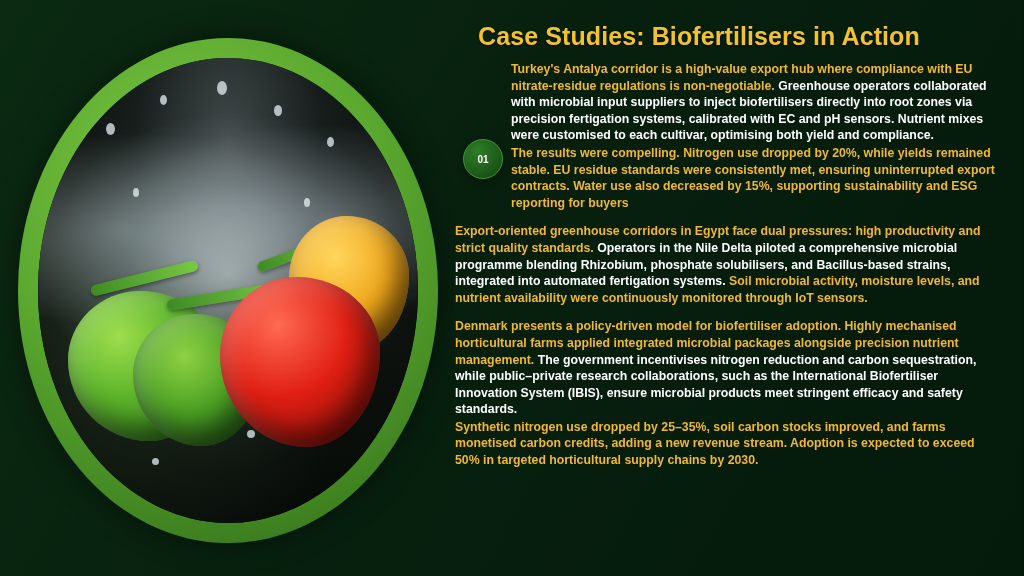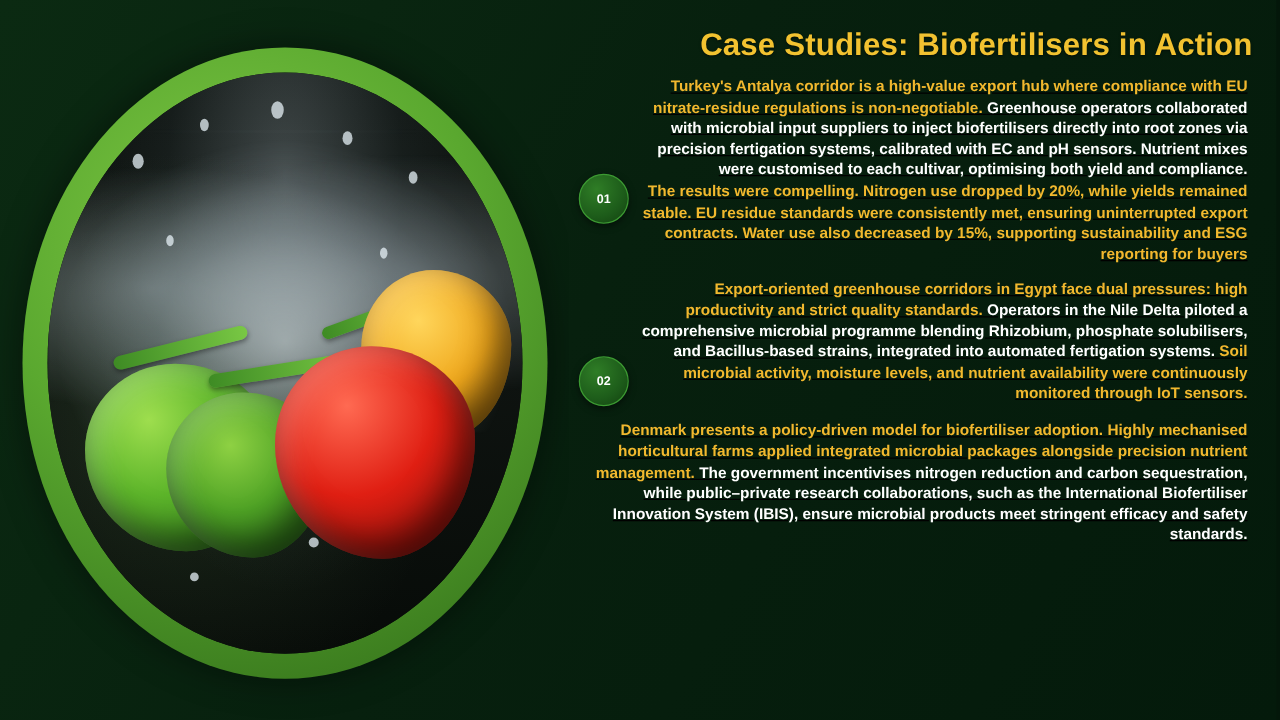--- a/index.html
+++ b/index.html
@@ -7,21 +7,20 @@
     width: 1024px; height: 576px;
     background: #04170a;
     font-family: "Liberation Sans", sans-serif;
     overflow: hidden;
   }
   .slide {
     position: relative;
     width: 1021px; height: 576px;
     background: linear-gradient(120deg, #0b2a12 0%, #07200e 45%, #041a0b 100%);
     overflow: hidden;
-    text-align: right;
   }
 
   
   .left-panel {
     position: absolute;
     left: 0; top: 0;
     width: 455px; height: 576px;
     overflow: hidden;
   }
   .ring {
@@ -133,21 +132,21 @@
     width: 40px; height: 40px;
     border-radius: 50%;
     background: radial-gradient(circle at 35% 30%, #2f7d26 0%, #1d5c1a 60%, #12400f 100%);
     border: 1px solid #3c9a32;
     color: #ffffff;
     font-size: 10px;
     font-weight: bold;
     display: flex; align-items: center; justify-content: center;
     box-shadow: 0 2px 6px rgba(0,0,0,.5);
   }
-  .body-col { flex: 1 1 auto; padding-right: 4px; text-decoration: underline; }
+  .body-col { flex: 1 1 auto; padding-right: 4px; }
   .para {
     font-size: 12.3px;
     line-height: 1.35;
     font-weight: bold;
     color: #ffffff;
     margin-bottom: 1px;
   }
   .para .hl { color: #f2b82e; }
 
   .item-1 .badge-col { padding-top: 78px; }
@@ -198,33 +197,33 @@
           <p class="para">
             <span class="hl">Turkey's Antalya corridor is a high-value export hub where compliance with EU nitrate-residue regulations is non-negotiable.</span><span> Greenhouse operators collaborated with microbial input suppliers to inject biofertilisers directly into root zones via precision fertigation systems, calibrated with EC and pH sensors. Nutrient mixes were customised to each cultivar, optimising both yield and compliance.</span>
           </p>
           <p class="para">
             <span class="hl">The results were compelling. Nitrogen use dropped by 20%, while yields remained stable. EU residue standards were consistently met, ensuring uninterrupted export contracts. Water use also decreased by 15%, supporting sustainability and ESG reporting for buyers</span>
           </p>
         </div>
       </div>
 
       <div class="item item-2">
-        <div class="badge-col">
-          <div class="badge">02</div>
-        </div>
         <div class="body-col">
           <p class="para">
             <span class="hl">Export-oriented greenhouse corridors in Egypt face dual pressures: high productivity and strict quality standards.</span><span> Operators in the Nile Delta piloted a comprehensive microbial programme blending Rhizobium, phosphate solubilisers, and Bacillus-based strains, integrated into automated fertigation systems. </span><span class="hl">Soil microbial activity, moisture levels, and nutrient availability were continuously monitored through IoT sensors.</span>
           </p>
         </div>
       </div>
 
       <div class="item item-3">
         <div class="body-col">
           <p class="para">
             <span class="hl">Denmark presents a policy-driven model for biofertiliser adoption. Highly mechanised horticultural farms applied integrated microbial packages alongside precision nutrient management.</span><span> The government incentivises nitrogen reduction and carbon sequestration, while public–private research collaborations, such as the International Biofertiliser Innovation System (IBIS), ensure microbial products meet stringent efficacy and safety standards.</span>
+          </p>
+          <p class="para">
+            <span class="hl"> Synthetic nitrogen use dropped by 25–35%, soil carbon stocks improved, and farms monetised carbon credits, adding a new revenue stream. Adoption is expected to exceed 50% in targeted horticultural supply chains by 2030.</span>
           </p>
         </div>
       </div>
 
     </div>
   </div>
 </div>
 
 </body></html>

